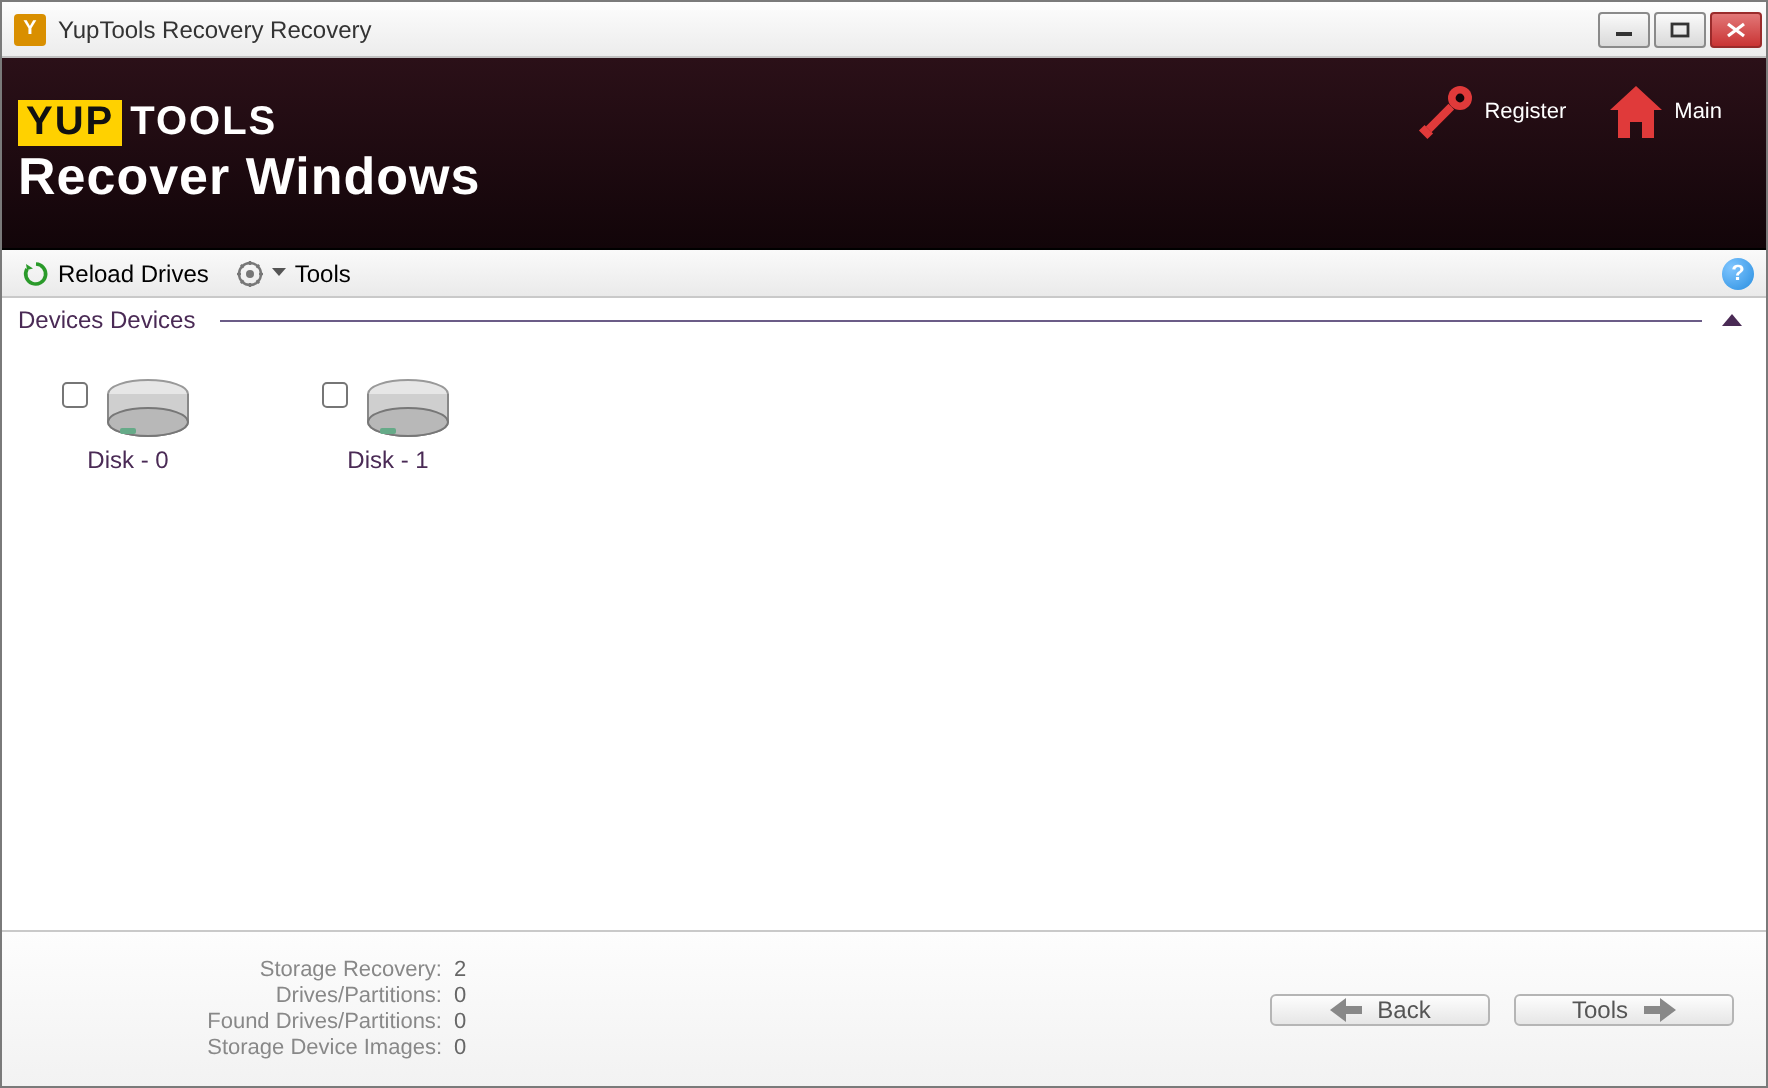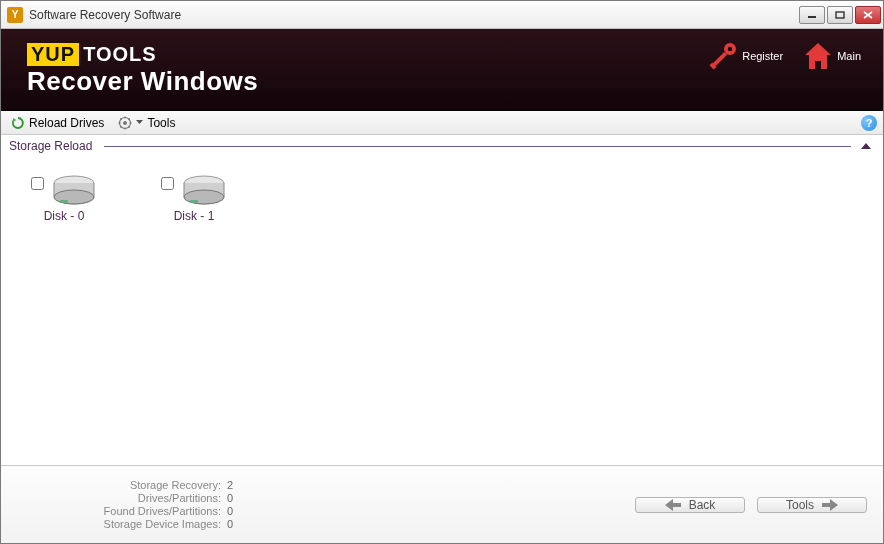--- a/index.html
+++ b/index.html
@@ -9,21 +9,21 @@
   .window { width: 884px; height: 544px; border: 1px solid #7a7a7a; background: #fff; display: flex; flex-direction: column; }
   .titlebar { height: 28px; background: linear-gradient(#fdfdfd,#ececec); border-bottom: 1px solid #c0c0c0; display: flex; align-items: center; padding: 0 2px 0 6px; }
   .titlebar .app-icon { width: 16px; height: 16px; background: #d98f00; border-radius: 2px; display: flex; align-items: center; justify-content: center; color: #fff; font-size: 10px; font-weight: bold; margin-right: 6px; }
   .titlebar .title { flex: 1; color: #333; font-size: 12px; }
   .win-controls { display: flex; gap: 2px; }
   .win-btn { width: 26px; height: 18px; border: 1px solid #8a8a8a; background: linear-gradient(#fafafa,#d9d9d9); border-radius: 2px; display: flex; align-items: center; justify-content: center; cursor: pointer; }
   .win-btn.close { background: linear-gradient(#e27777,#c93434); border-color: #9a2b2b; }
   .win-btn svg { display: block; }
 
   
-  .banner { height: 82px; background: linear-gradient(#2b1018,#120509); display: flex; align-items: center; padding: 0 26px; position: relative; border-bottom: 1px solid #000; }
+  .banner { height: 96px; background: linear-gradient(#2b1018,#120509); display: flex; align-items: center; padding: 0 8px; position: relative; border-bottom: 1px solid #000; }
   .brand { display: flex; flex-direction: column; gap: 2px; }
   .brand-logo { display: flex; align-items: center; }
   .brand-logo .yup { background: #ffd100; color: #111; font-weight: 800; letter-spacing: 1px; font-size: 20px; padding: 0 4px; font-family: Arial, sans-serif; }
   .brand-logo .tools { color: #fff; font-weight: 800; letter-spacing: 1px; font-size: 20px; padding: 0 2px 0 4px; font-family: Arial, sans-serif; }
   .brand-sub { color: #fff; font-weight: 700; font-size: 26px; letter-spacing: 0.5px; font-family: "Trebuchet MS", Arial, sans-serif; margin-top: -2px; text-align: right; }
   .banner-actions { position: absolute; right: 22px; top: 10px; display: flex; gap: 18px; }
   .banner-action { display: flex; flex-direction: row; align-items: center; gap: 2px; cursor: pointer; }
   .banner-action span { color: #fff; font-size: 11px; }
 
   
@@ -56,21 +56,21 @@
 
   .chev-up { width:0; height:0; border-left:5px solid transparent; border-right:5px solid transparent; border-bottom:6px solid #4a2a55; }
 </style>
 </head>
 <body>
 
 <div class="window">
 
   <div class="titlebar">
     <div class="app-icon">Y</div>
-    <div class="title">Software Recovery Software</div>
+    <div class="title">YupTools Recovery Recovery</div>
     <div class="win-controls">
       <div class="win-btn">
         <svg width="10" height="8" viewBox="0 0 10 8">
             <rect x="1" y="5" width="8" height="2" fill="#333"></rect>
           </svg>
       </div>
       <div class="win-btn">
         <svg width="10" height="8" viewBox="0 0 10 8">
             <rect x="1" y="1" width="8" height="6" fill="none" stroke="#333" stroke-width="1.4"></rect>
           </svg>
@@ -135,21 +135,21 @@
       </svg>
       <svg width="7" height="5" viewBox="0 0 7 5">
           <path d="M0 0 L3.5 4 L7 0 Z" fill="#555"></path>
         </svg>
       <span>Tools</span>
     </div>
     <div class="help-btn">?</div>
   </div>
 
   <div class="section-header">
-    <span>Storage Reload</span>
+    <span>Devices Devices</span>
     <div class="line"></div>
     <div class="collapse">
         <div class="chev-up"></div>
       </div>
   </div>
 
   <div class="device-area">
     <div class="device">
       <div class="dev-row">
         <input type="checkbox" style="">

